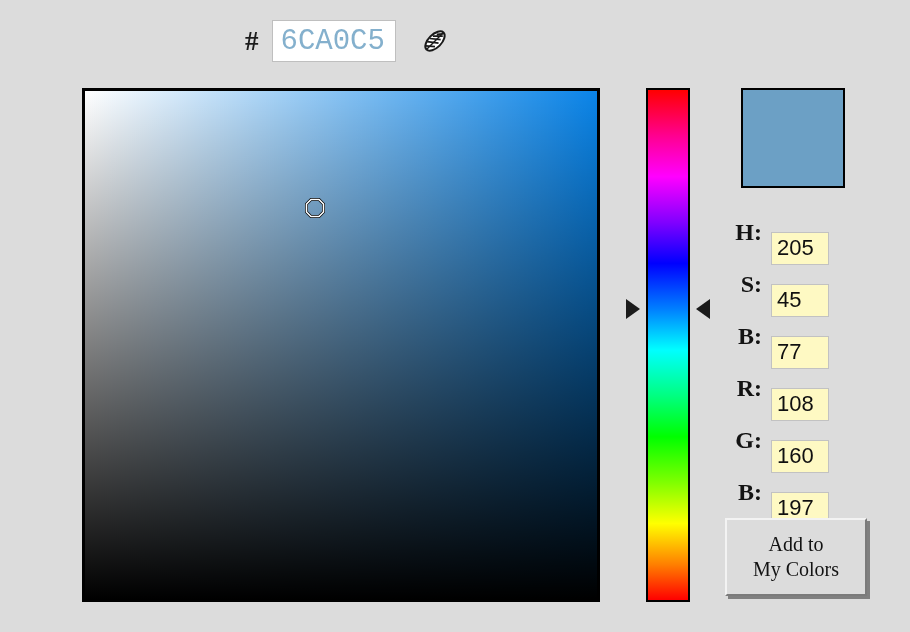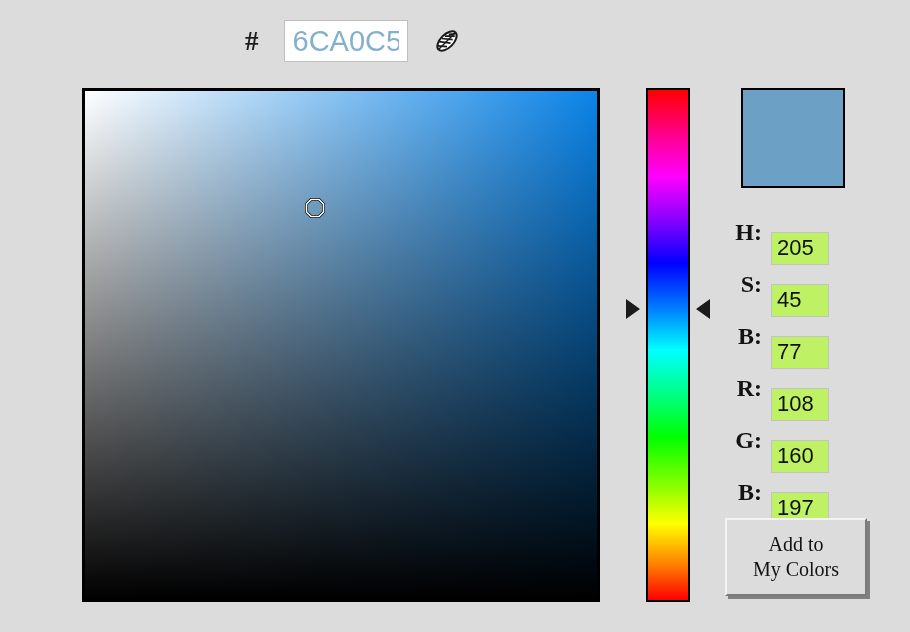--- a/index.html
+++ b/index.html
@@ -40,26 +40,25 @@
     font-family: "Liberation Serif", serif;
   }
   .hex-input {
     width: 124px;
     height: 42px;
     box-sizing: border-box;
     background: #ffffff;
     border: 1px solid #bfbfbf;
     color: #84b0cd;
     font-size: 29px;
-    font-family: Liberation Sans, sans-serif;
+    font-family: Liberation Mono, monospace;
     letter-spacing: 0px;
     padding: 0 8px;
     line-height: 40px;
     outline: none;
-    margin-left: 12px;
   }
   .dropper-btn {
     margin-left: 22px;
     width: 34px;
     height: 34px;
     display: flex;
     align-items: center;
     justify-content: center;
     background: transparent;
     border: none;
@@ -185,21 +184,21 @@
     box-sizing: border-box;
     font-size: 24px;
     font-weight: 700;
     color: #131313;
     font-family: "Liberation Serif", serif;
   }
   .field-input {
     width: 58px;
     height: 33px;
     box-sizing: border-box;
-    background: #bef264;
+    background: #fef9c3;
     border: 1px solid #c2c2c2;
     font-size: 22px;
     color: #101010;
     font-family: "Liberation Sans", sans-serif;
     padding: 2px 5px;
     line-height: 31px;
     outline: none;
     margin-top: 32px;
   }
 

